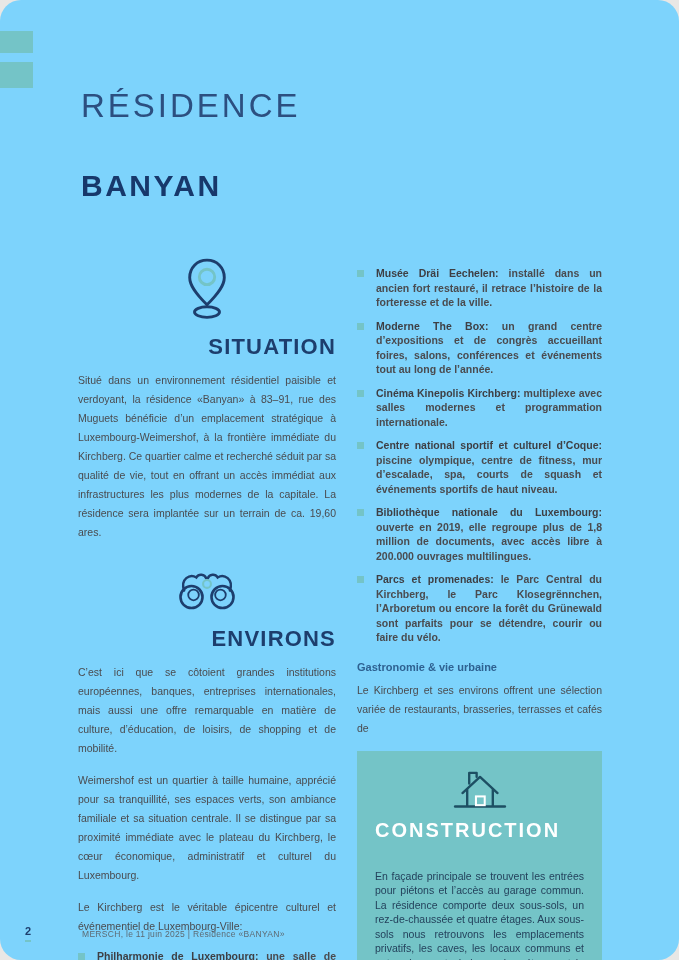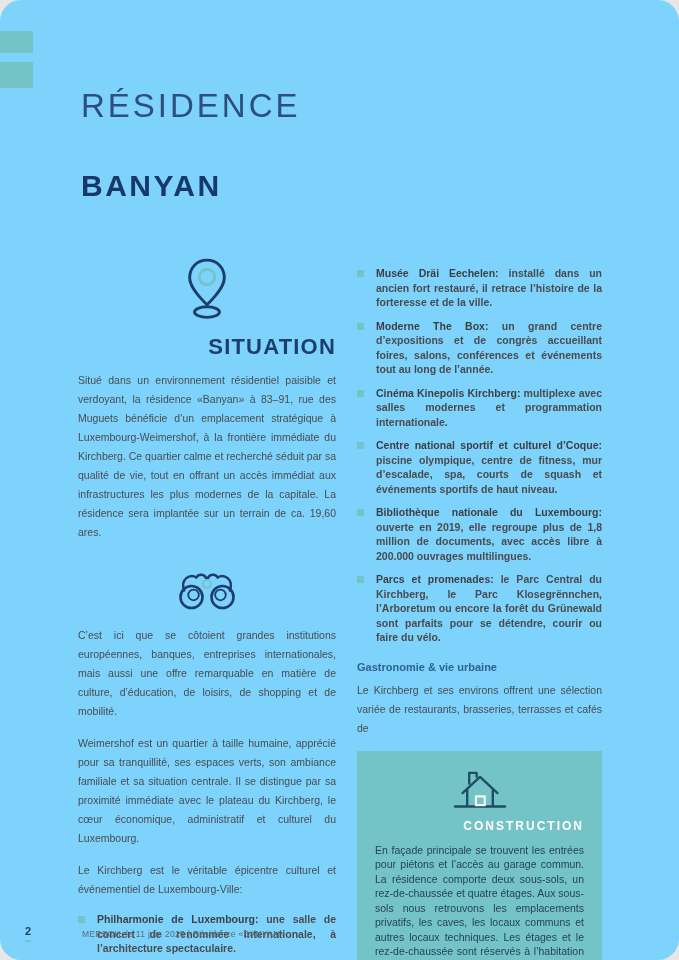--- a/index.html
+++ b/index.html
@@ -98,26 +98,26 @@
   li.bullet-item b { color: #3e3f44; }
 
   
   .construction-box {
     background: #74c4c7;
     margin-top: 4px;
     padding: 16px 18px 14px 18px;
   }
   .construction-box .icon-center { margin-bottom: 4px; }
   .construction-heading {
-    text-align: right;
-    font-size: 12px;
+    text-align: left;
+    font-size: 20px;
     font-weight: 700;
     letter-spacing: 2px;
     color: #ffffff;
-    margin-bottom: 10px;
+    margin-bottom: 27px;
   }
   .construction-body {
     font-size: 10.5px;
     line-height: 14.5px;
     text-align: justify;
     color: #24425c;
   }
 
   
   .footer { position: absolute; left: 0; bottom: 18px; width: 100%; }
@@ -171,20 +171,21 @@
     <div class="icon-center">
       <svg width="62" height="43" viewBox="0 0 76 52" aria-hidden="true">
         <path d="M10 26 C5 12 17 5 25 10 C28 5 35 6 37 11 L39 11 C41 6 48 5 51 10 C59 5 71 12 66 26" fill="none" stroke="#1d3e6d" stroke-width="3" stroke-linecap="round"></path>
         <circle cx="19" cy="34" r="13.5" fill="none" stroke="#1d3e6d" stroke-width="3.2"></circle>
         <circle cx="57" cy="34" r="13.5" fill="none" stroke="#1d3e6d" stroke-width="3.2"></circle>
         <circle cx="21.5" cy="31.5" r="6.5" fill="none" stroke="#1d3e6d" stroke-width="2.2"></circle>
         <circle cx="54.5" cy="31.5" r="6.5" fill="none" stroke="#1d3e6d" stroke-width="2.2"></circle>
         <circle cx="38" cy="18" r="4.8" fill="none" stroke="#74c4c7" stroke-width="2.6"></circle>
       </svg>
     </div>
+    <h2 class="section-heading">ENVIRONS</h2>
     <p class="body-text">C’est ici que se côtoient grandes institutions européennes, banques, entreprises internationales, mais aussi une offre remarquable en matière de culture, d’éducation, de loisirs, de shopping et de mobilité.</p>
     <p class="body-text">Weimershof est un quartier à taille humaine, apprécié pour sa tranquillité, ses espaces verts, son ambiance familiale et sa situation centrale. Il se distingue par sa proximité immédiate avec le plateau du Kirchberg, le cœur économique, administratif et culturel du Luxembourg.</p>
 
     <p class="body-text">Le Kirchberg est le véritable épicentre culturel et événementiel de Luxembourg-Ville:</p>
 
     <ul class="bullet-list">
       <li class="bullet-item">
         <span class="marker"></span>
         <b>Philharmonie de Luxembourg:</b>
         <span>une salle de concert de renommée internationale, à l’architecture spectaculaire.</span>

